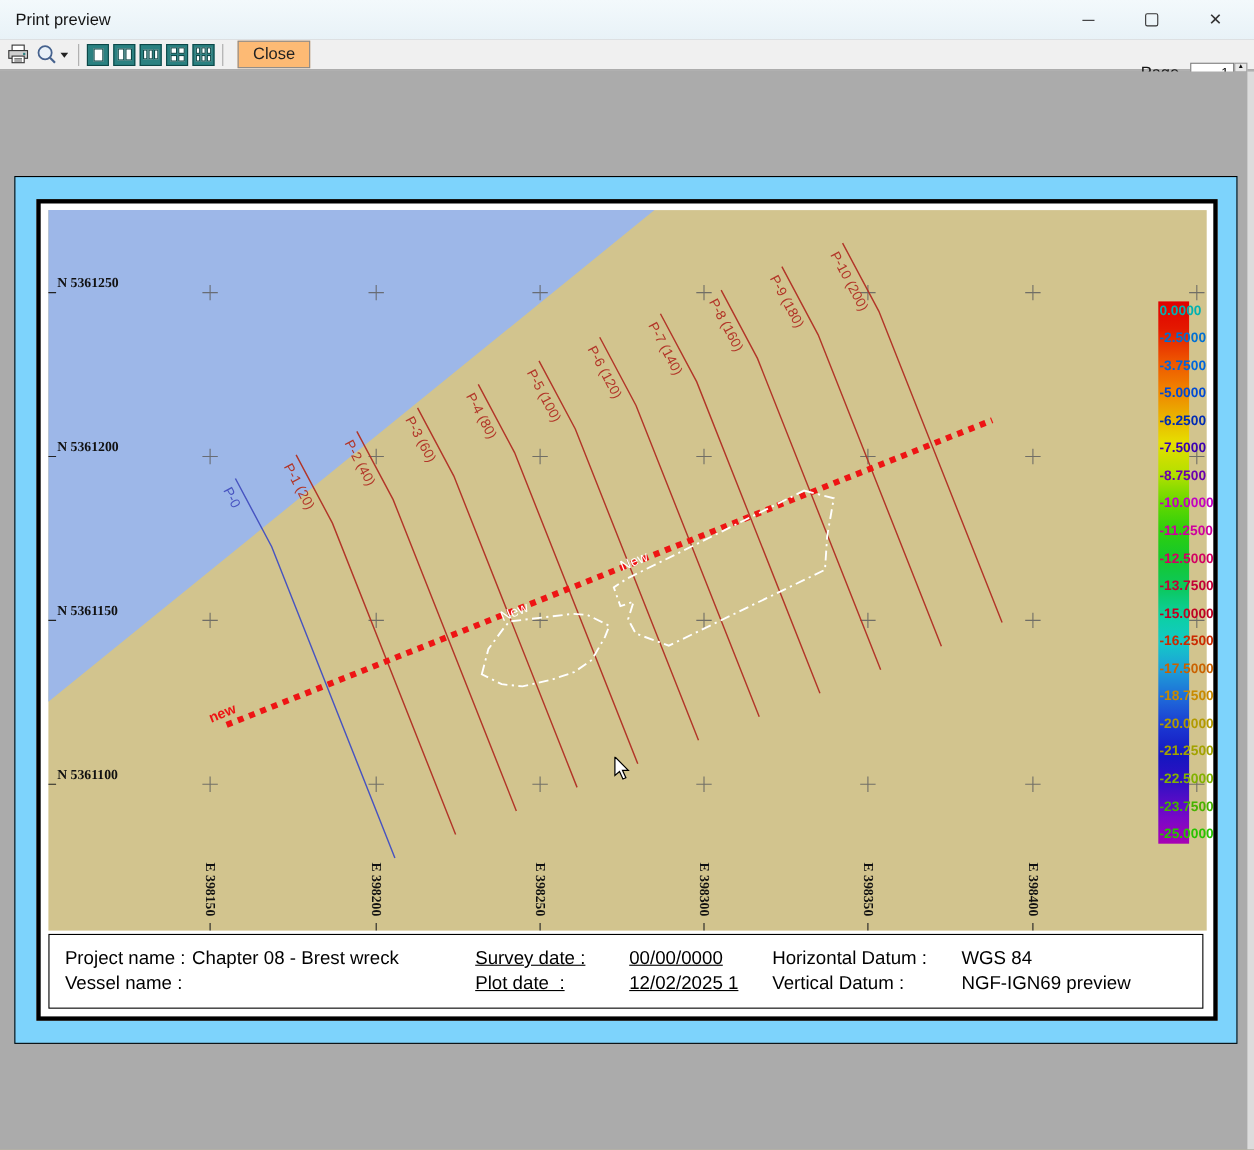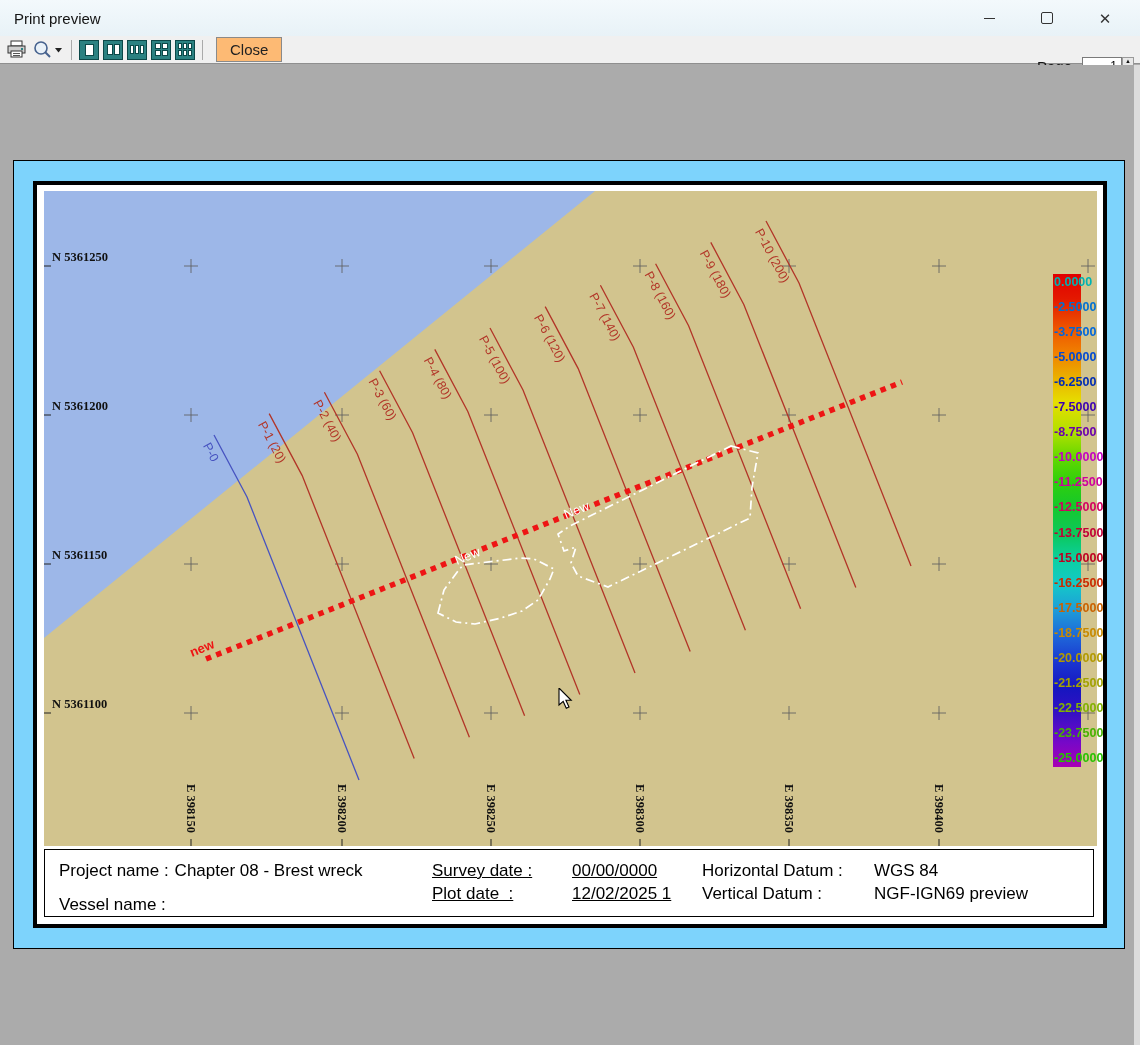--- a/index.html
+++ b/index.html
@@ -47,21 +47,21 @@
     background:#7dd3fc; border:1px solid #000; }
   .frame { position:absolute; left:19px; top:20px; width:1074px; height:747px;
     border:4px solid #000; background:#fff; }
   #map-svg { position:absolute; left:30px; top:30px; width:1053px; height:655px; overflow:visible; }
 
   
   .infobox { position:absolute; left:30px; top:688px; width:1050px; height:68px;
     border:1px solid #000; background:#fff; display:flex; padding:9px 0 0 14px;
     font-size:17px; color:#000; }
   .info-col { display:flex; flex-direction:column; line-height:23px; }
-  .col-a { width:373px;justify-content:space-between; } .col-b { width:270px;text-decoration:underline; } .col-c { flex:1; }
+  .col-a { width:373px; } .col-b { width:270px;text-decoration:underline; } .col-c { flex:1; }
   .info-row { display:flex; white-space:pre; }
   .col-b .i-label { width:140px; } .col-c .i-label { width:172px; }
   .col-a .i-label { margin-right:6px; }
 
   
   .cursor { position:absolute; left:558px; top:688px; width:20px; height:22px; pointer-events:none; }
 </style>
 </head>
 <body>
 

